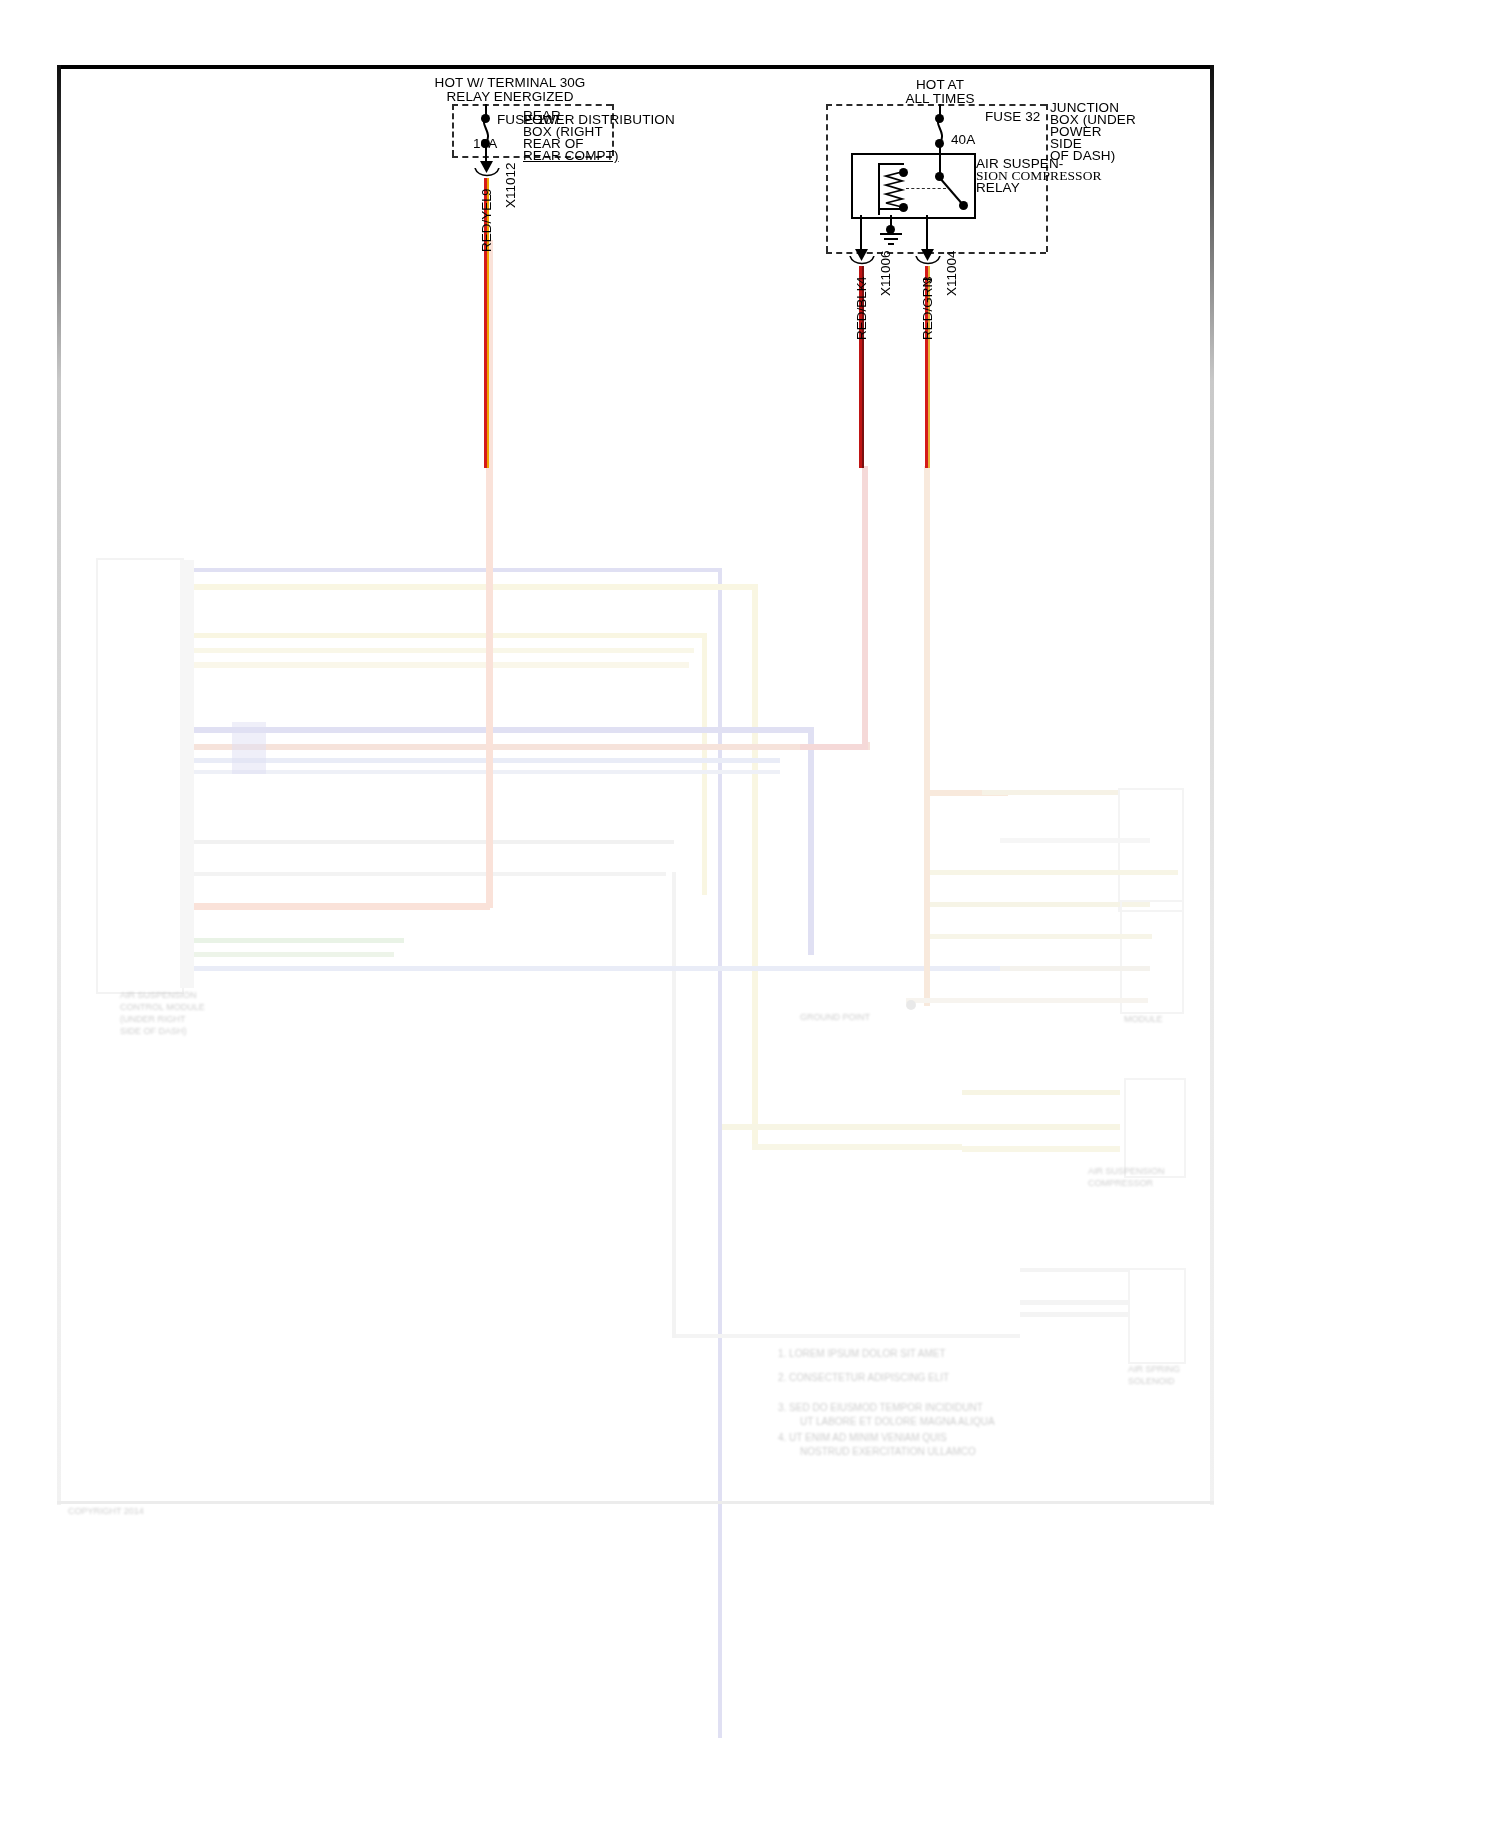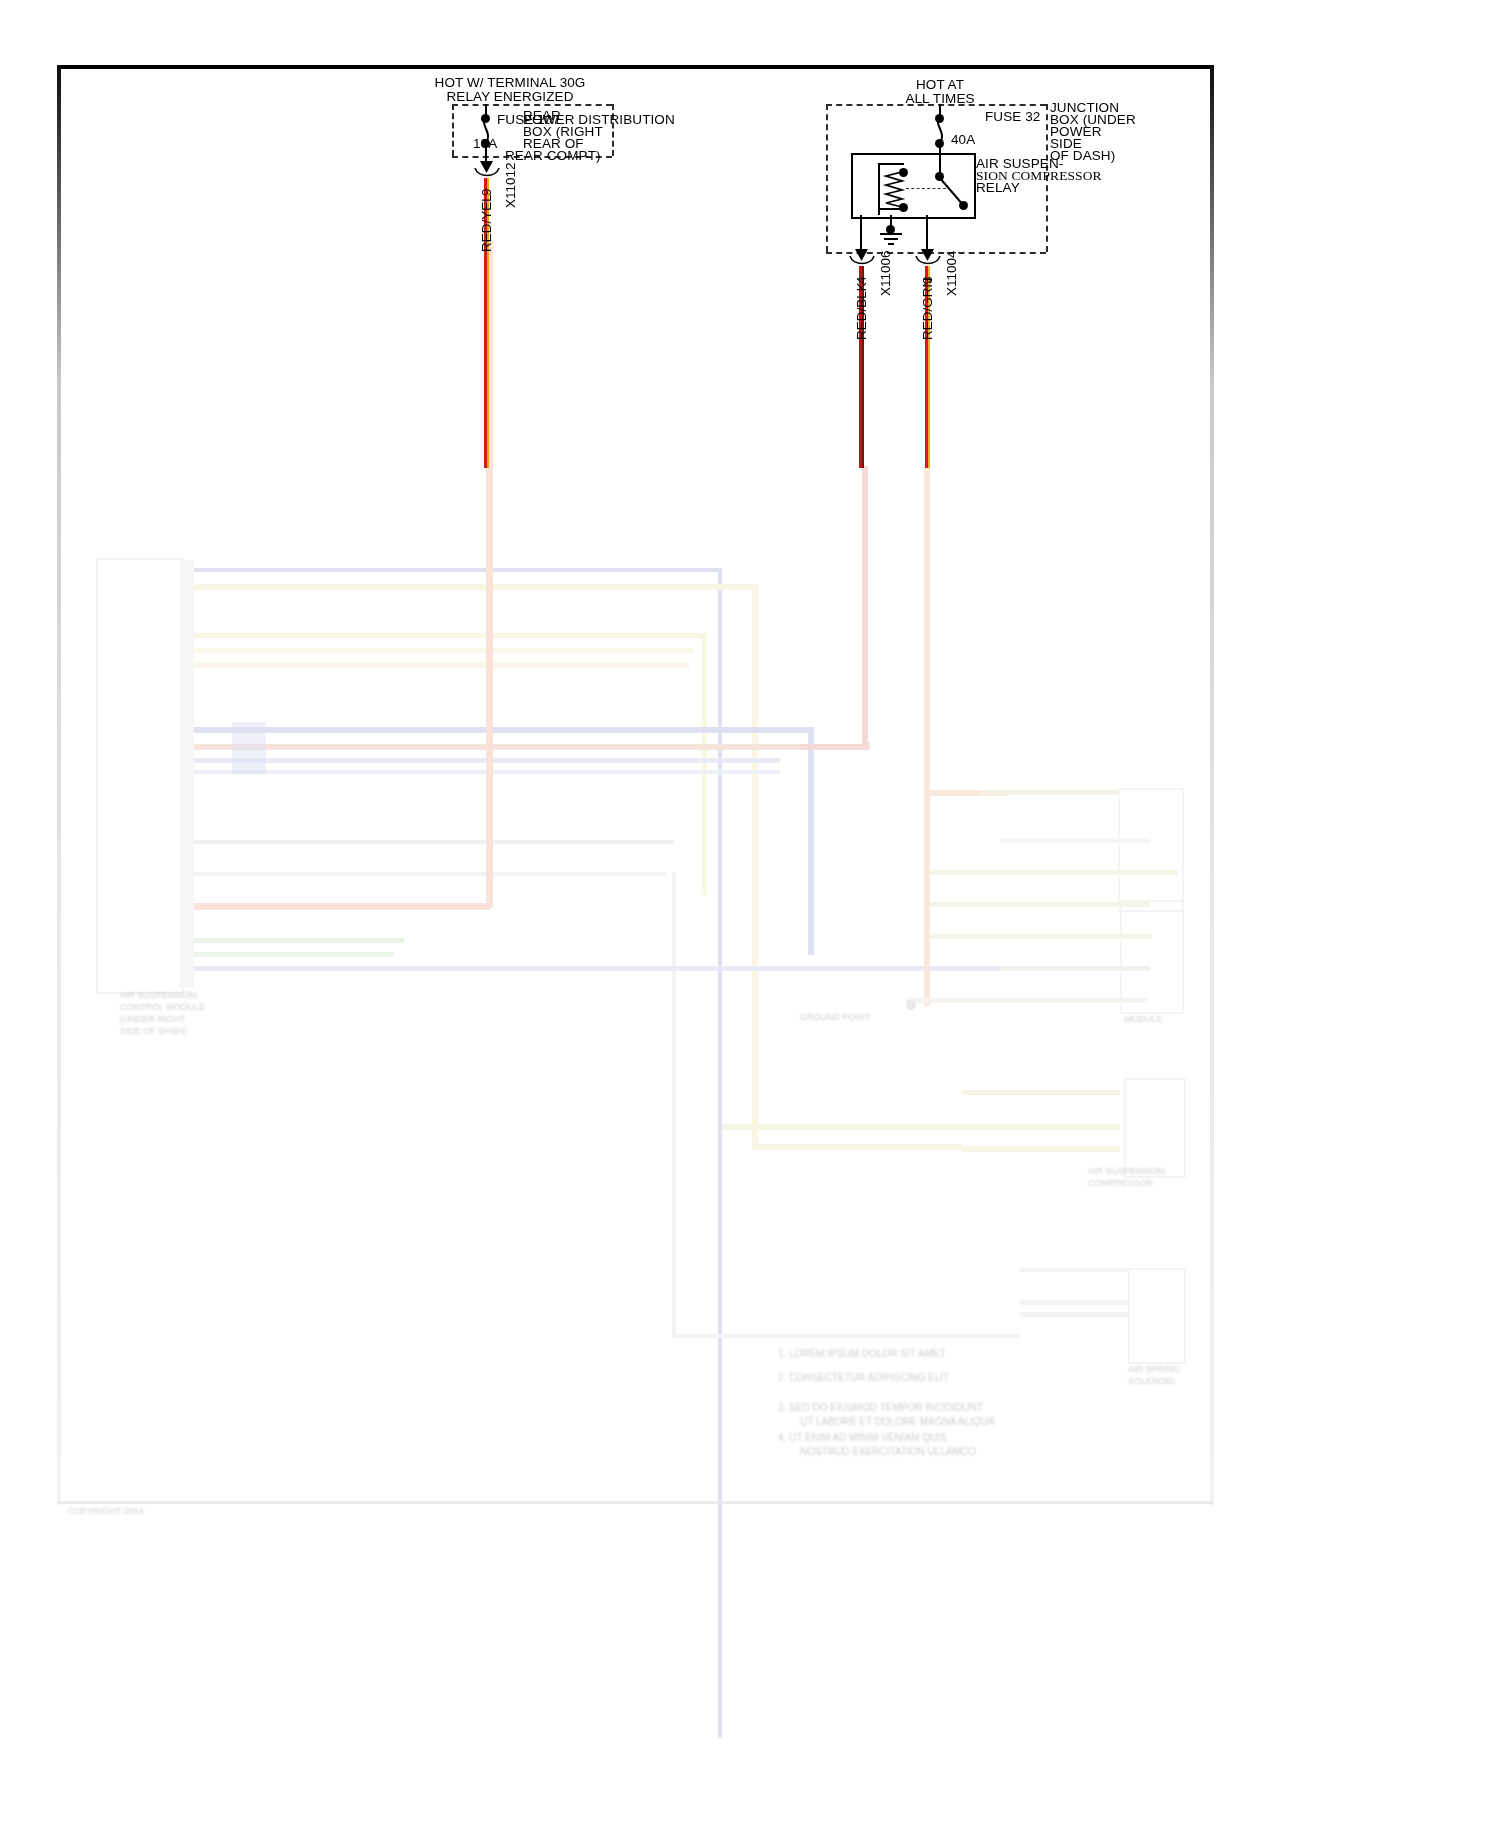--- a/index.html
+++ b/index.html
@@ -160,21 +160,21 @@
     <path d="M1 0 C 4 10, 22 10, 25 0" stroke="#000" stroke-width="1.6" fill="none"></path>
   </svg>
 
   <div class="lbl" style="left:497px;top:112px;">FUSE 107</div>
   <div class="lbl" style="left:473px;top:136px;">10A</div>
 
   <div class="lbl" style="left:523px;top:108px;">REAR</div>
   <div class="lbl" style="left:523px;top:112px;">POWER DISTRIBUTION</div>
   <div class="lbl" style="left:523px;top:124px;">BOX (RIGHT</div>
   <div class="lbl" style="left:523px;top:136px;">REAR OF</div>
-  <div class="lbl" style="left:505px;top:148px;">REAR COMPT)</div>
+  <div class="lbl" style="left:523px;top:148px;text-decoration:underline;">REAR COMPT)</div>
 
   <div class="wire wire-v" style="left:484px;top:178px;height:290px;background:#d41a1a;"></div>
   <div class="wire" style="left:487px;top:178px;width:2px;height:290px;background:#f0a500;"></div>
 
   <div class="vtxt" style="left:479px;top:196px;">9</div>
   <div class="vtxt" style="left:503px;top:208px;">X11012</div>
   <div class="vtxt" style="left:479px;top:252px;">RED/YEL</div>
 
   <div class="lbl c" style="left:855px;top:77px;width:170px;">HOT AT</div>
   <div class="lbl c" style="left:855px;top:91px;width:170px;">ALL TIMES</div>

